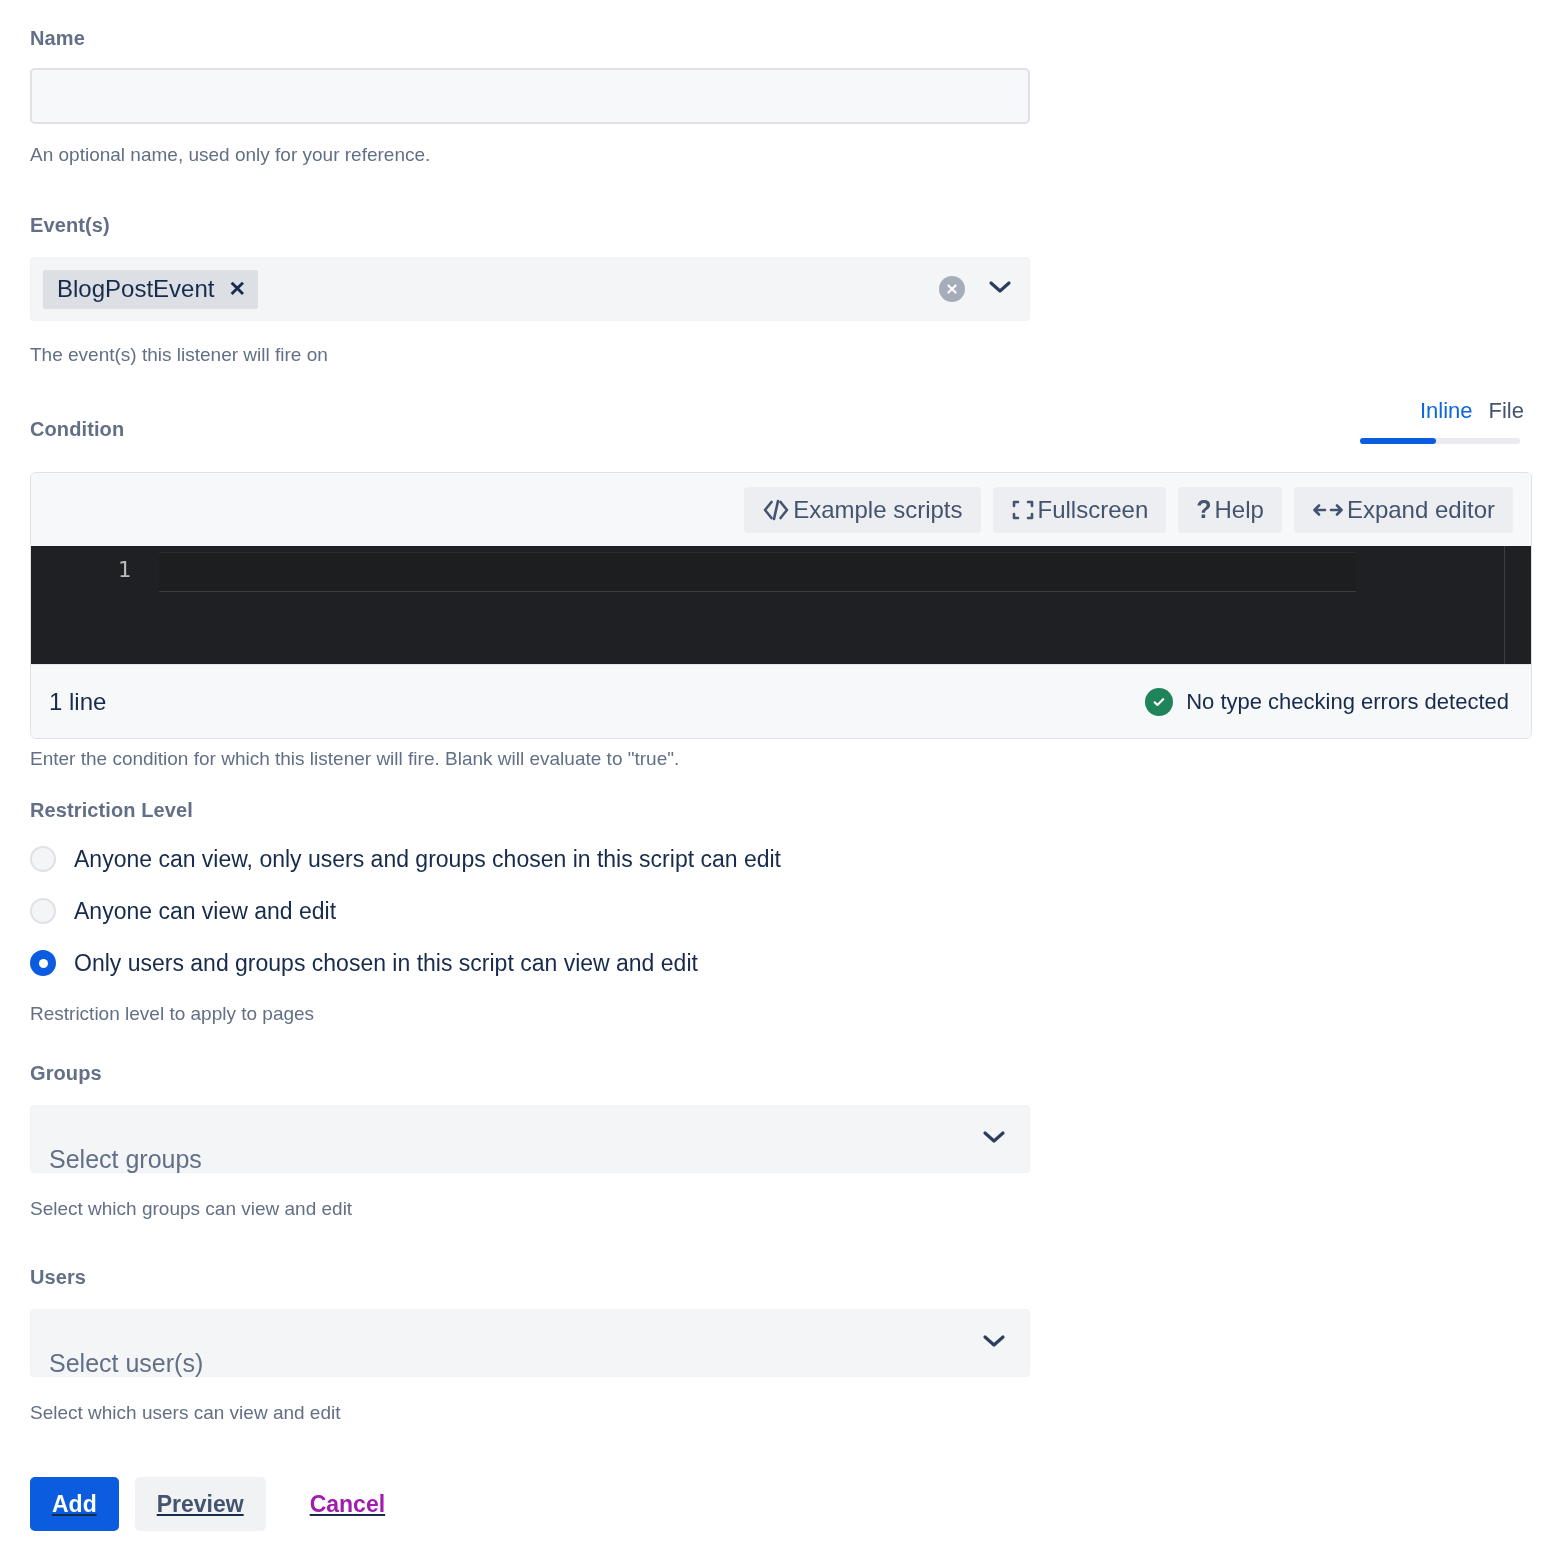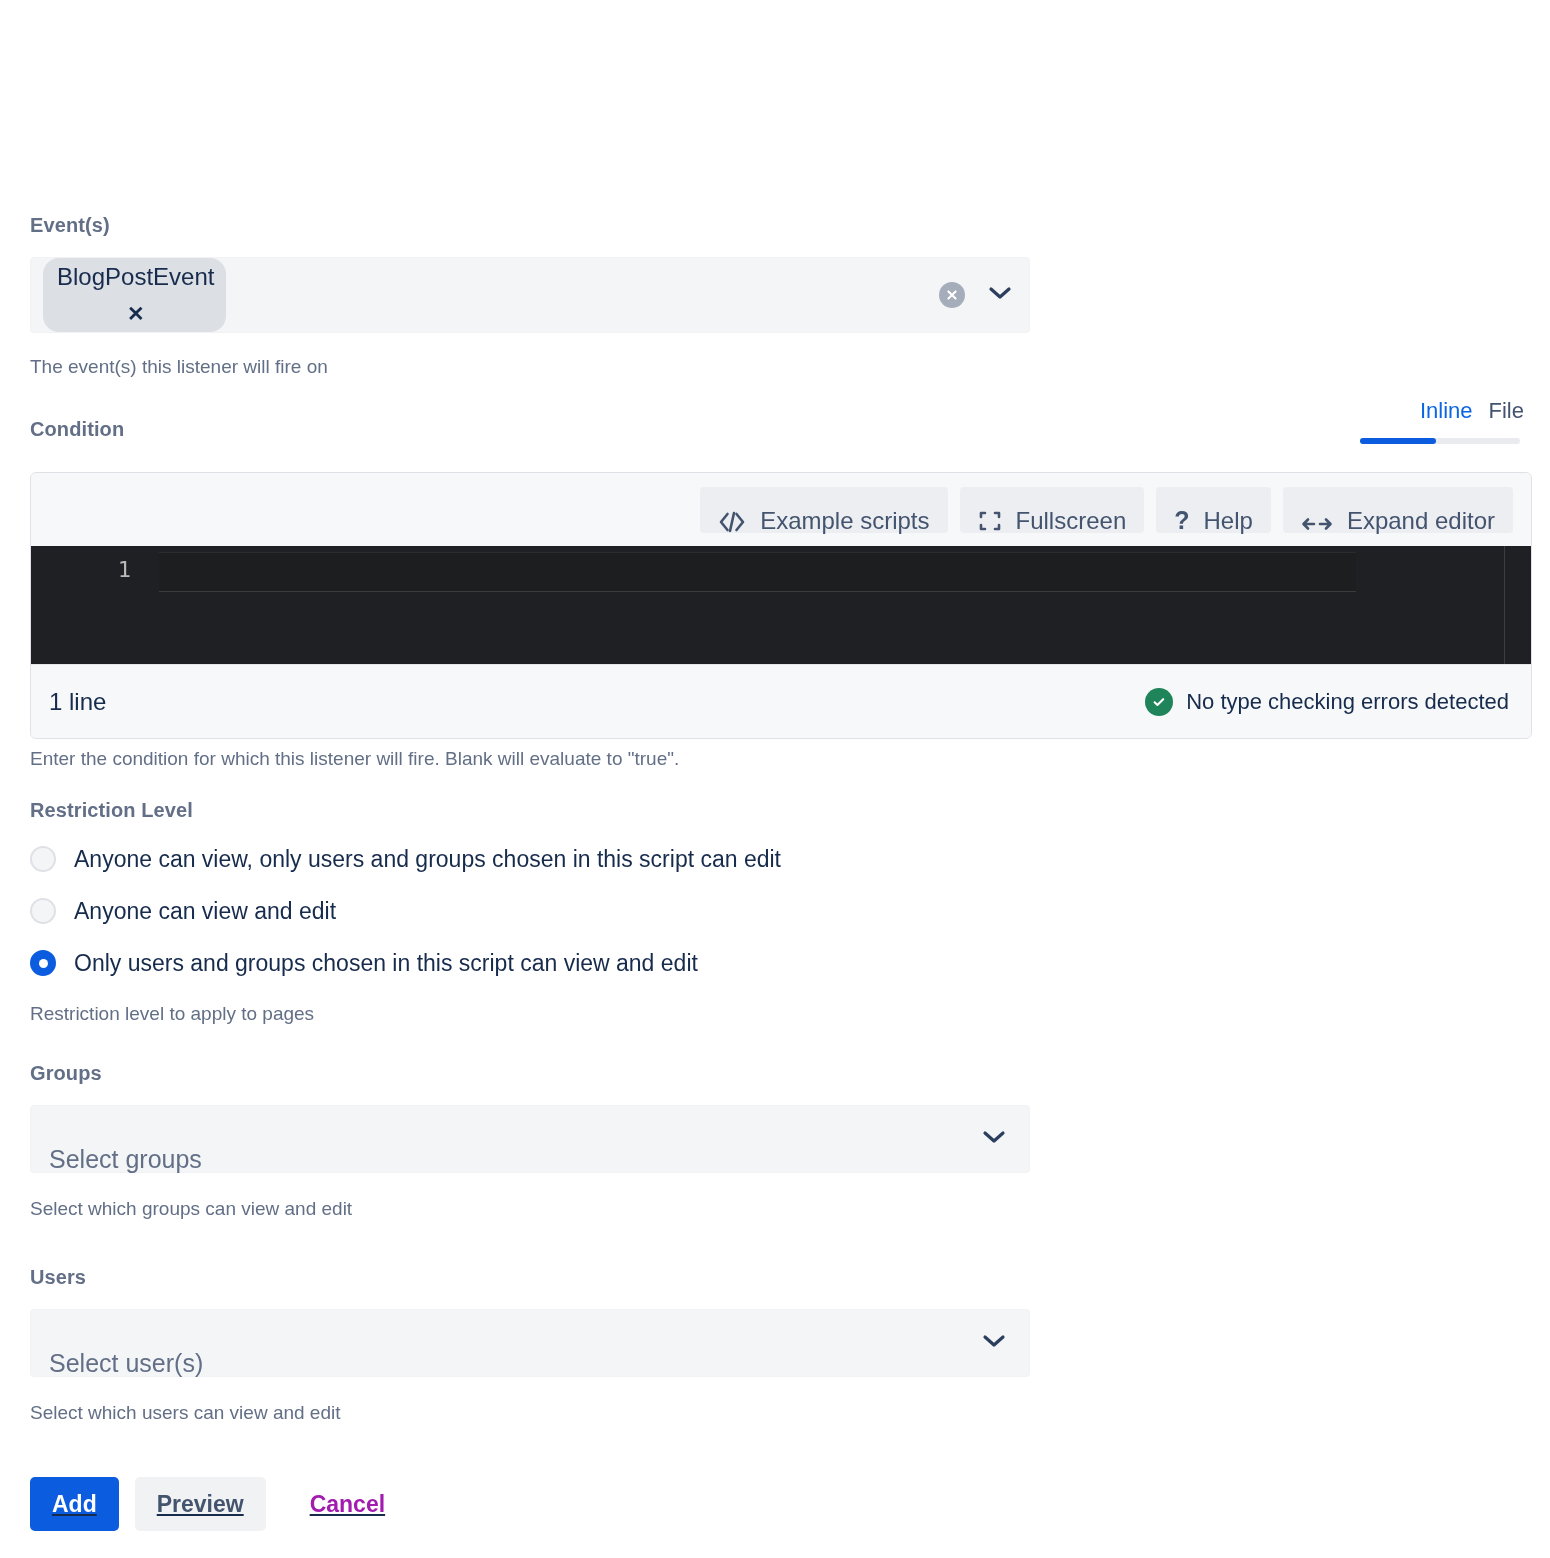--- a/index.html
+++ b/index.html
@@ -62,26 +62,25 @@
     border-radius: 4px;
     display: flex;
     align-items: center;
     padding: 0 12px;
   }
   .chip {
     display: inline-flex;
     align-items: center;
     gap: 14px;
     background: #dcdfe4;
-    border-radius: 16px;
+    border-radius: 2px;
     padding: 7px 12px 8px 14px;
     font-size: 24px;
     color: #172b4d;
     line-height: 1;
-    flex-direction: column;
   }
   .chip-x {
     font-size: 21px;
     font-weight: 700;
     color: #172b4d;
     line-height: 1;
     cursor: pointer;
   }
   .ms-actions {
     position: absolute;
@@ -156,22 +155,22 @@
     height: 73px;
     display: flex;
     align-items: center;
     justify-content: flex-end;
     gap: 12px;
     padding-right: 18px;
     background: #f7f8f9;
   }
   .tool-btn {
     display: inline-flex;
-    align-items: flex-end;
-    gap: 14px;
+    align-items: center;
+    gap: 3px;
     height: 46px;
     padding: 0 18px;
     background: #eceef1;
     border: none;
     border-radius: 4px;
     color: #44546f;
     font-size: 24px;
     font-family: "Liberation Sans", sans-serif;
     cursor: pointer;
     line-height: 1;
@@ -306,20 +305,25 @@
     font-weight: 700;
     padding: 0 12px;
     margin-left: 16px;
   }
 </style>
 </head>
 <body>
 
 <div class="page">
 
+  <div class="name-block">
+    <div class="field-label">Name</div>
+    <input class="text-input" type="text" value="" placeholder="" style="">
+    <div class="help-text name-help">An optional name, used only for your reference.</div>
+  </div>
 
   <div class="events-block">
     <div class="field-label">Event(s)</div>
     <div class="multiselect">
       <span class="chip">
         <span>BlogPostEvent</span>
         <span class="chip-x">✕</span>
       </span>
       <span class="ms-actions">
         <span class="clear-circle">

